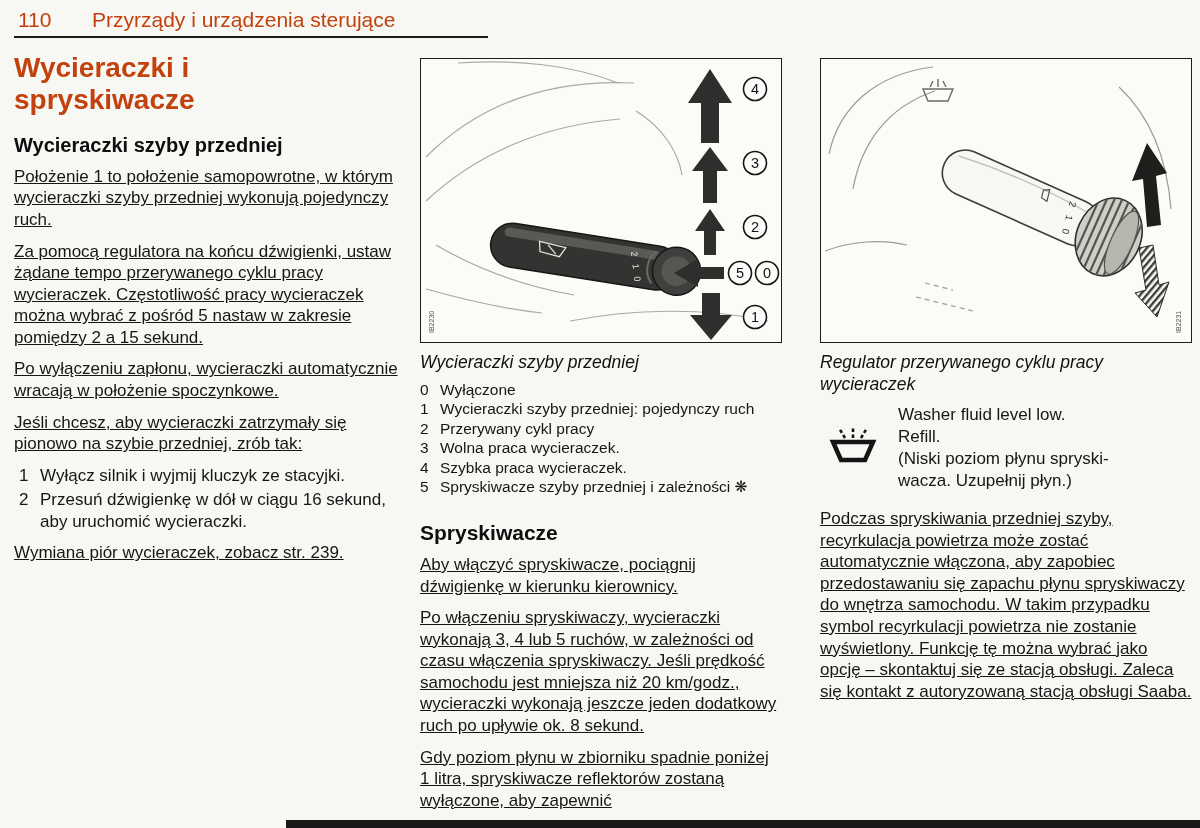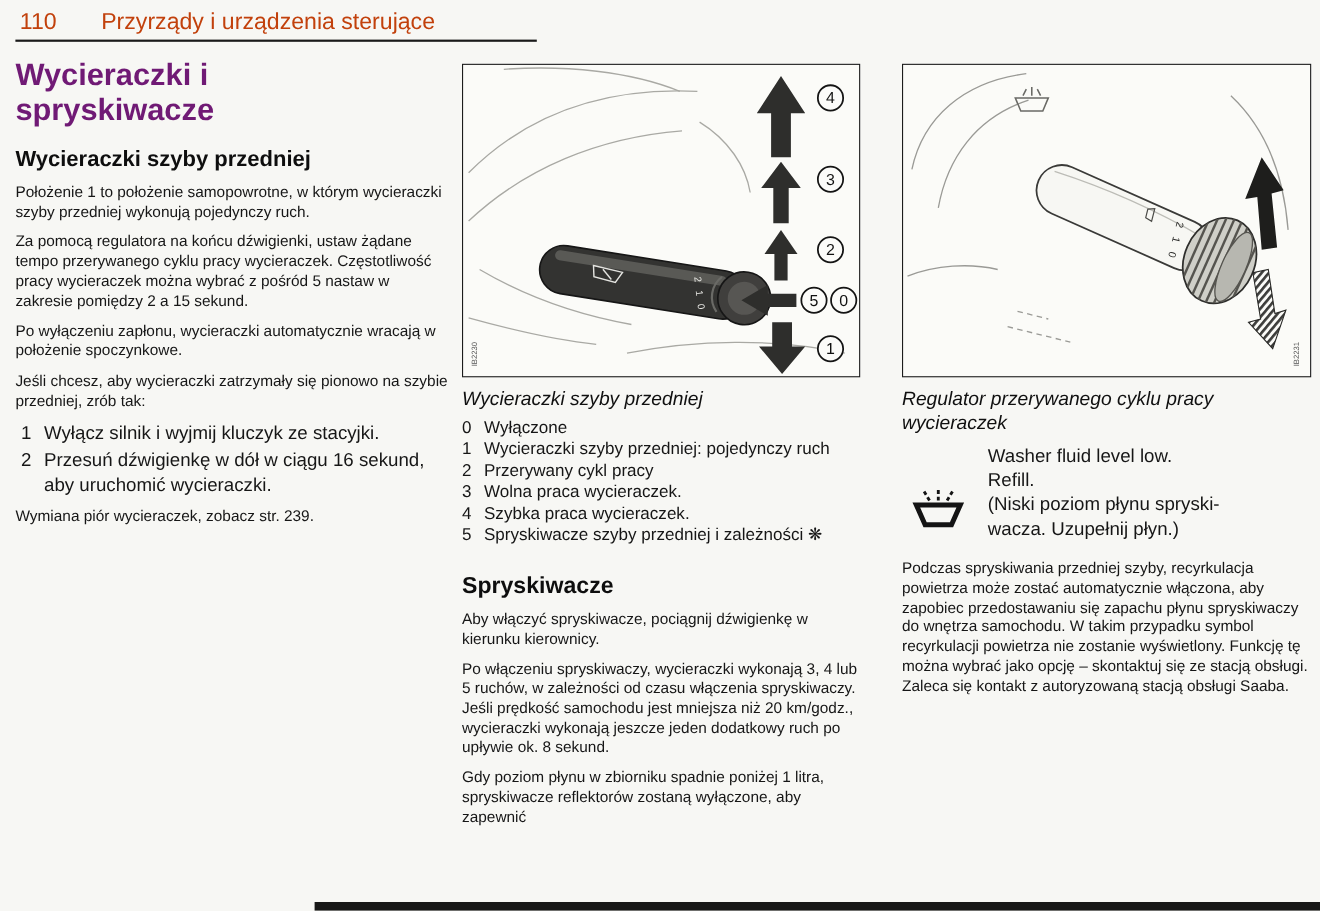--- a/index.html
+++ b/index.html
@@ -17,39 +17,39 @@
   .page-header { position:absolute; left:18px; top:8px; font-size:21px; color:#c2410c; }
   .page-header .page-num { display:inline-block; width:74px; }
   .header-rule { position:absolute; left:14px; top:36px; width:474px; height:1.6px; background:#1a1a1a; }
 
   
   .col { position:absolute; top:52px; }
   .col-left  { left:14px;  width:394px; }
   .col-mid   { left:420px; width:362px; top:58px; }
   .col-right { left:820px; width:372px; top:58px; }
 
-  h1 { font-size:28px; line-height:1.14; font-weight:700; color:#701a75; white-space:pre-line; margin-bottom:18px; }
+  h1 { font-size:28px; line-height:1.14; font-weight:700; color:#c2410c; white-space:pre-line; margin-bottom:18px; }
   h2 { font-size:20px; font-weight:700; color:#0e0e0e; margin:4px 0 9px; }
   .h2-sprysk { margin-top:24px; font-size:21px; }
-  p { font-size:14px; line-height:1.27; margin-bottom:10px; }
+  p { font-size:17px; line-height:1.27; margin-bottom:10px;text-decoration:underline; }
 
   .steps { margin:0 0 10px; padding-left:5px; }
   .step { display:flex; gap:10px; font-size:17px; line-height:1.27; margin-bottom:3px; }
   .step .num { min-width:11px; }
 
   figure { margin:0; }
   .figframe { border:1.7px solid #1c1c1c; height:285px; background:#fbfbf8; }
   .figframe svg { display:block; width:100%; height:100%; }
   figcaption.caption { font-style:italic; font-size:17.5px; line-height:1.25; margin:9px 0 6px; color:#101010; }
 
   .legend { font-size:15.5px; line-height:1.26; margin-bottom:0; }
   .legend-row { display:flex; gap:9px; }
   .legend-num { min-width:11px; }
 
-  .sid { display:flex; align-items:flex-end; gap:16px; margin:8px 0 16px; padding-left:4px; }
+  .sid { display:flex; align-items:center; gap:16px; margin:8px 0 16px; padding-left:4px; }
   .sid-text { white-space:pre-line; font-size:17px; line-height:1.3; }
 
   svg text { font-family:"Liberation Sans", sans-serif; }
 
   .bottom-bar { position:absolute; left:286px; right:0; bottom:0; height:8px; background:#181817; }
 </style>
 </head>
 <body>
 
 <div class="page">

